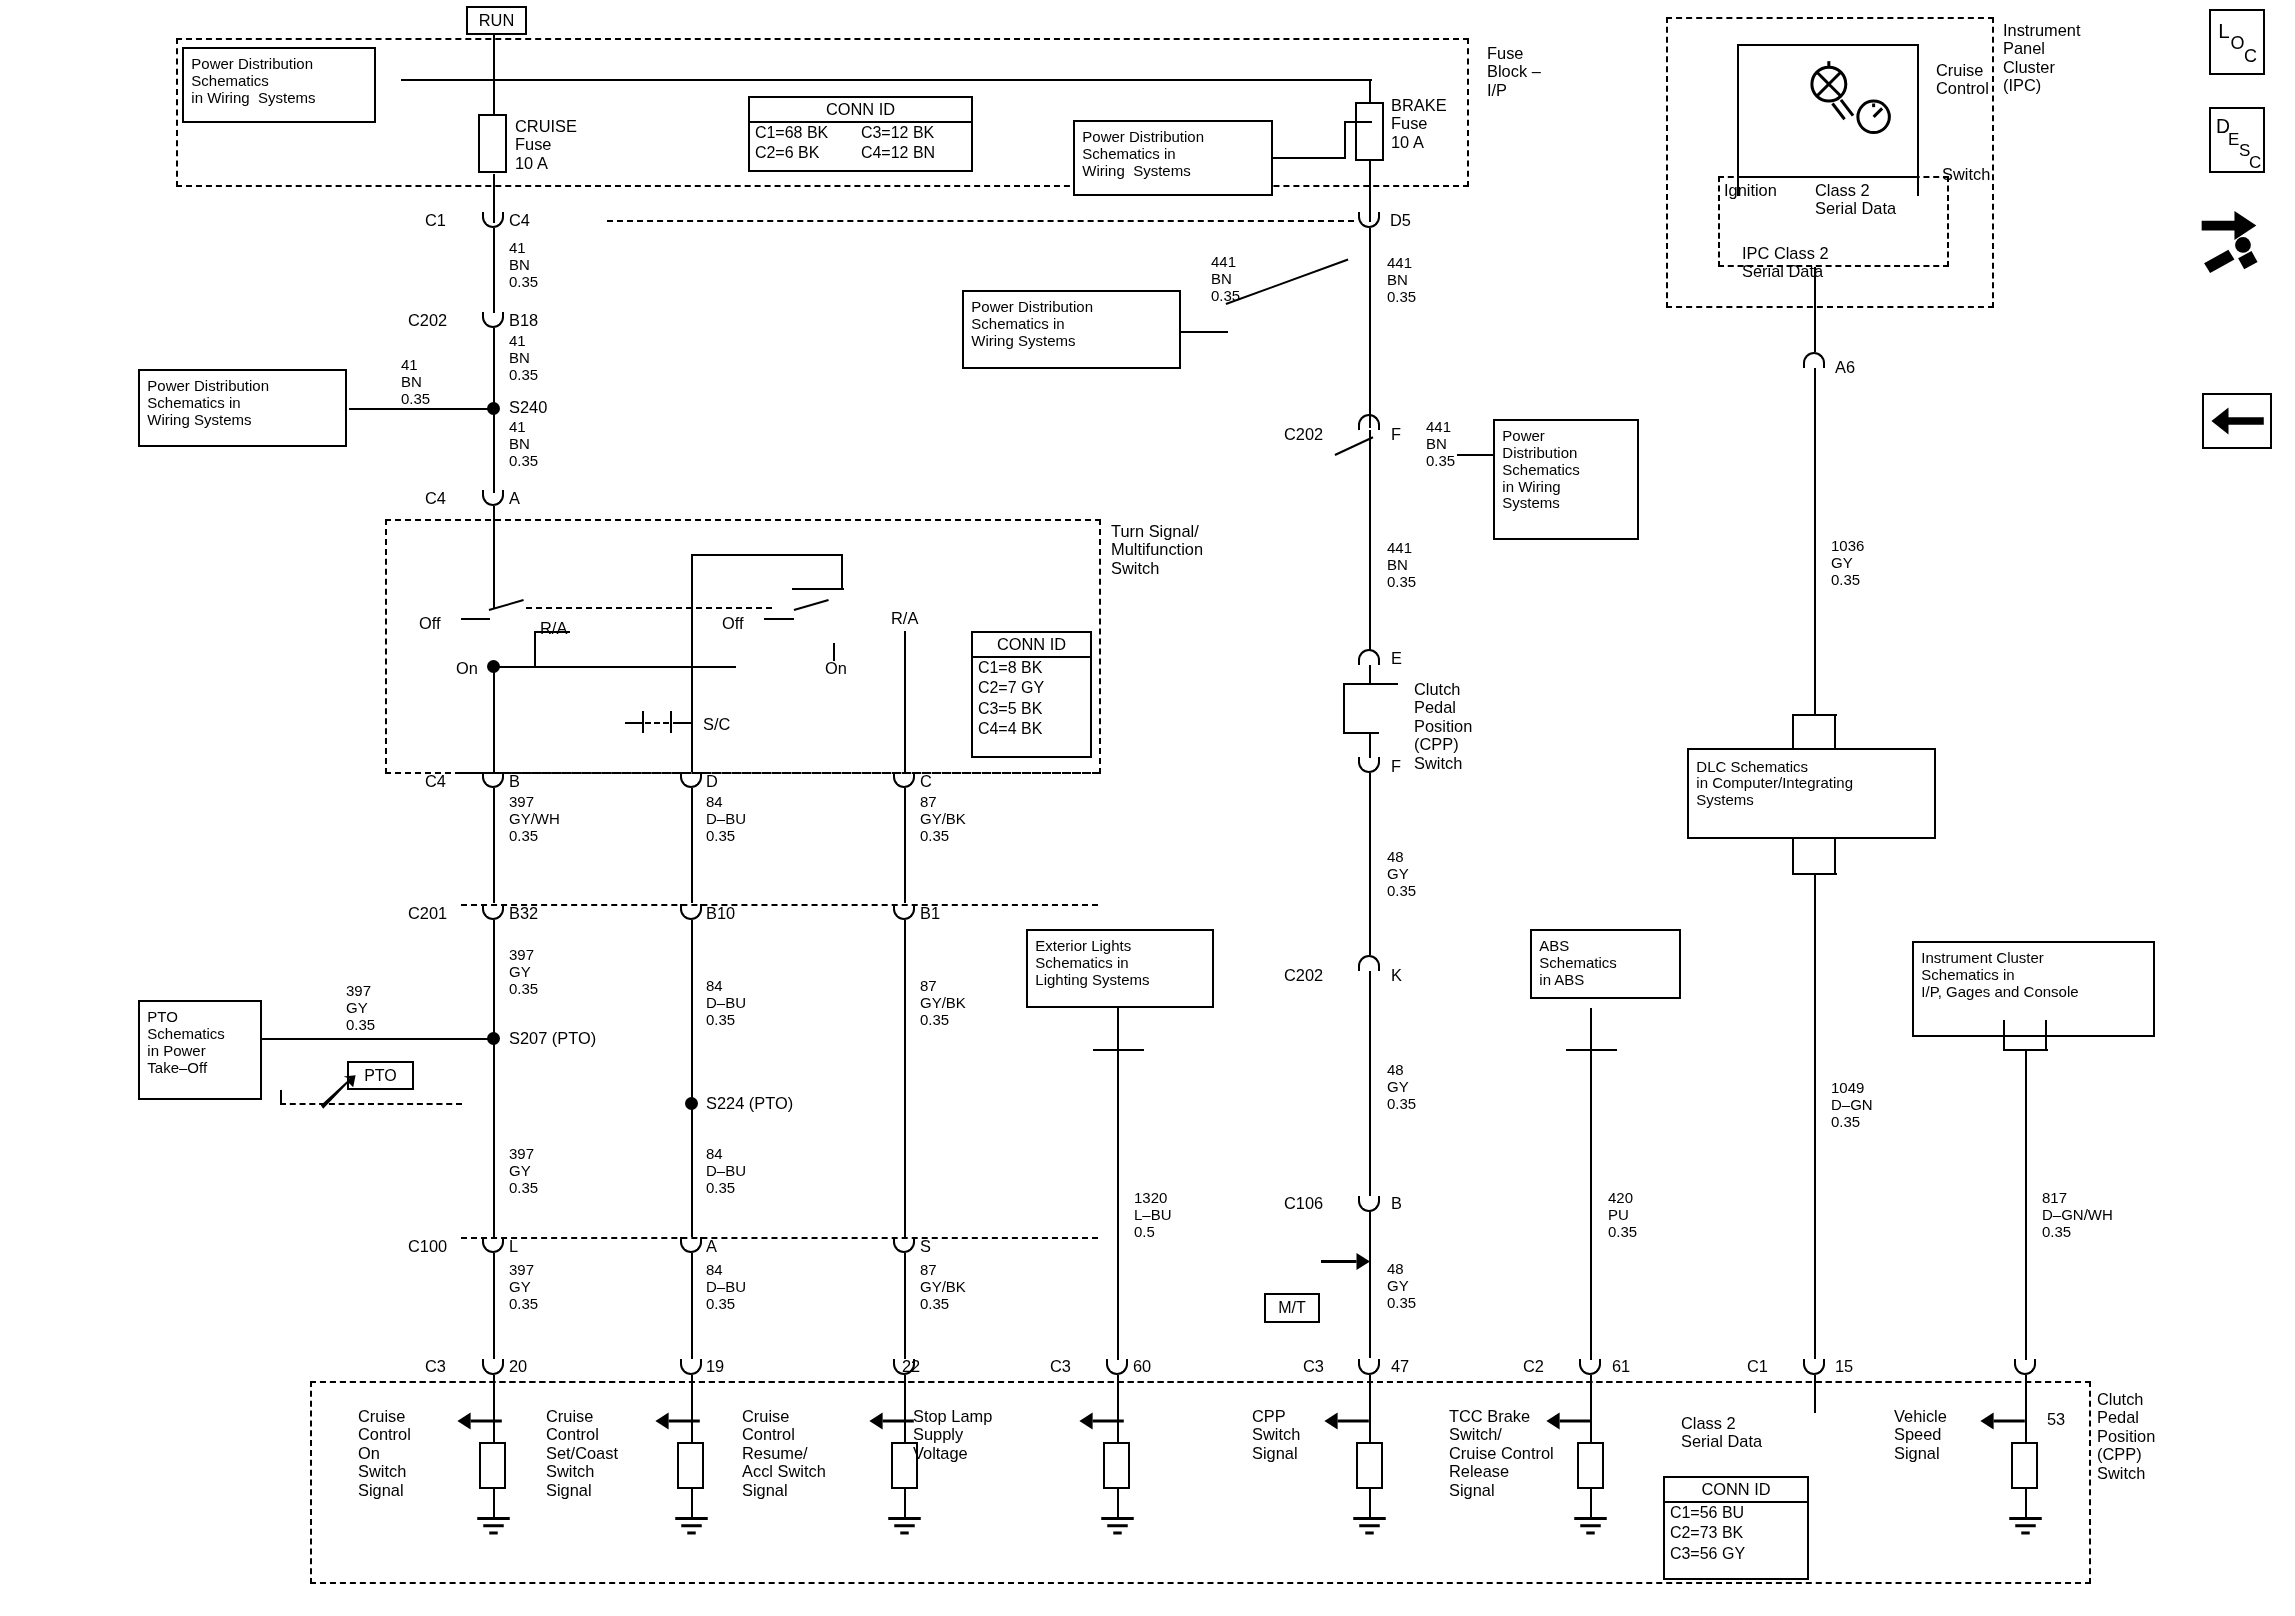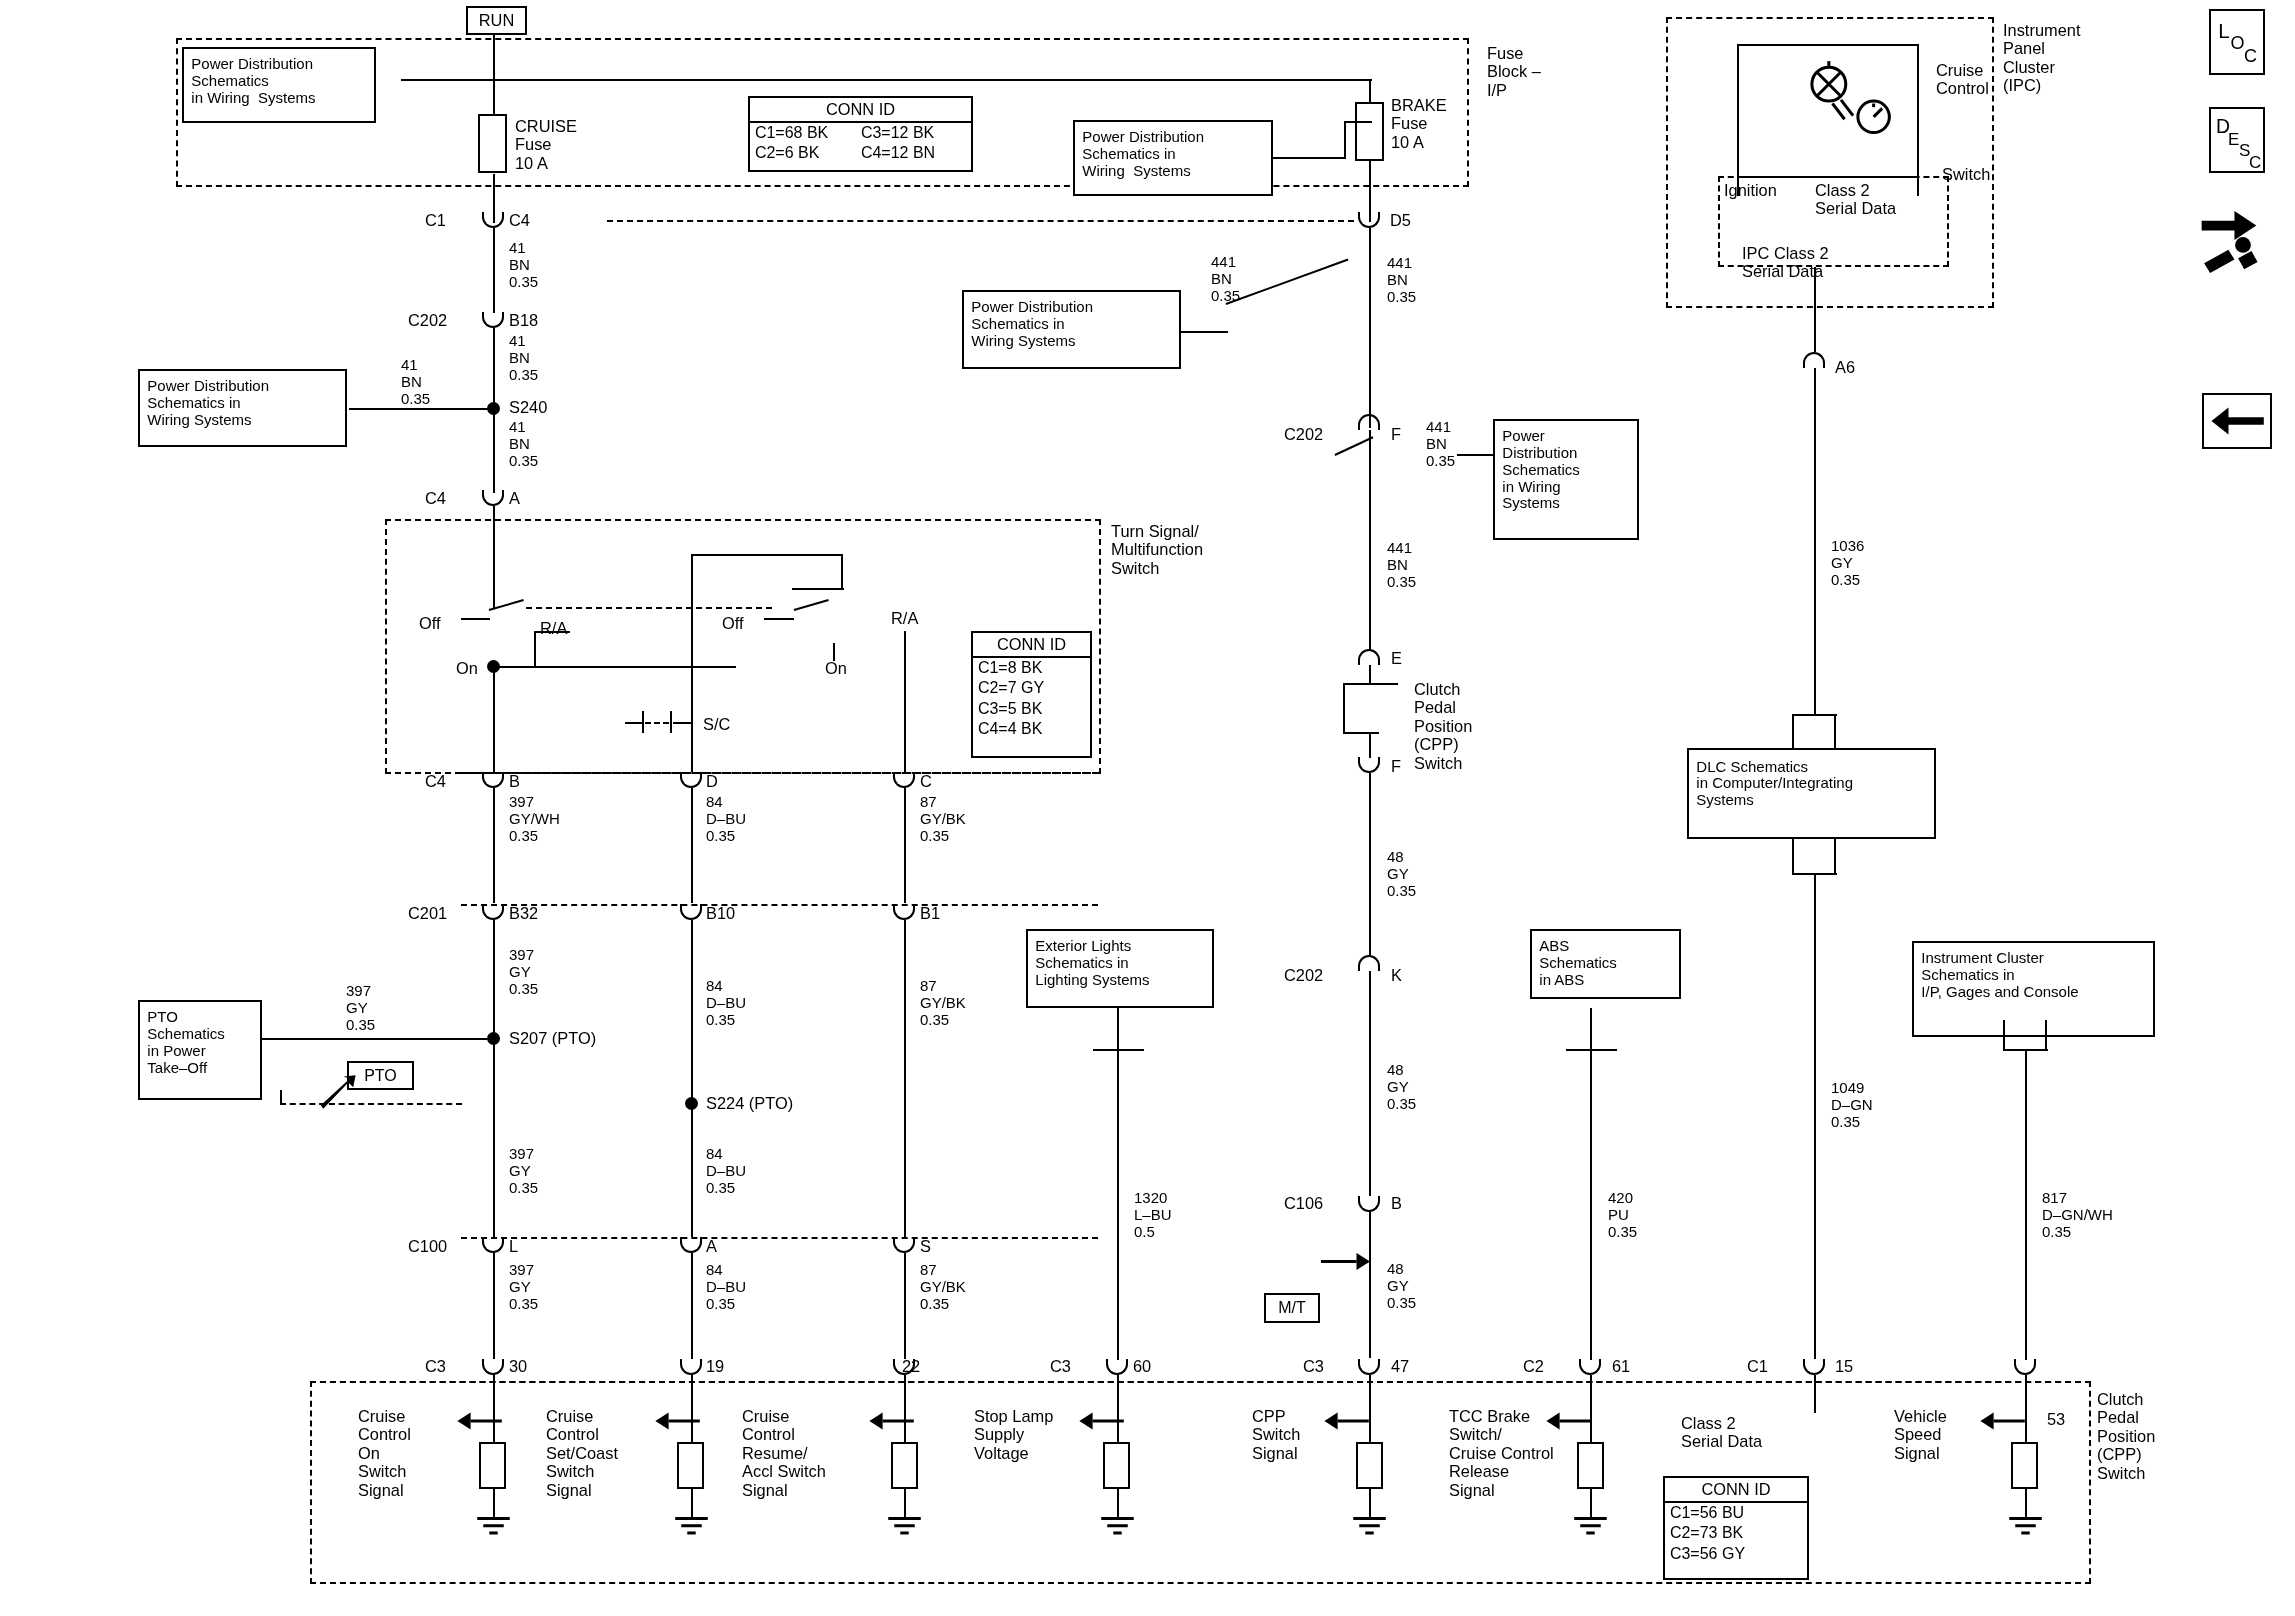--- a/index.html
+++ b/index.html
@@ -460,21 +460,21 @@
   <div class="clip" style="left:482px;top:1359px;"></div>
   <div class="clip" style="left:680px;top:1359px;"></div>
   <div class="clip" style="left:893px;top:1359px;"></div>
   <div class="clip" style="left:1106px;top:1359px;"></div>
   <div class="clip" style="left:1358px;top:1359px;"></div>
   <div class="clip" style="left:1579px;top:1359px;"></div>
   <div class="clip" style="left:1803px;top:1359px;"></div>
   <div class="clip" style="left:2014px;top:1359px;"></div>
 
   <div class="txt t26" style="left:425px;top:1357px;">C3</div>
-  <div class="txt t26" style="left:509px;top:1357px;">30</div>
+  <div class="txt t26" style="left:509px;top:1357px;">20</div>
   <div class="txt t26" style="left:706px;top:1357px;">19</div>
   <div class="txt t26" style="left:902px;top:1357px;">22</div>
   <div class="txt t26" style="left:1050px;top:1357px;">C3</div>
   <div class="txt t26" style="left:1133px;top:1357px;">60</div>
   <div class="txt t26" style="left:1303px;top:1357px;">C3</div>
   <div class="txt t26" style="left:1391px;top:1357px;">47</div>
   <div class="txt t26" style="left:1523px;top:1357px;">C2</div>
   <div class="txt t26" style="left:1612px;top:1357px;">61</div>
   <div class="txt t26" style="left:1747px;top:1357px;">C1</div>
   <div class="txt t26" style="left:1835px;top:1357px;">15</div>
@@ -527,21 +527,21 @@
     </svg>
   <div class="vline" style="left:904px;top:1375px;height:67px;"></div>
   <div class="res" style="left:891px;top:1442px;width:27px;height:47px;"></div>
   <div class="vline" style="left:904px;top:1489px;height:29px;"></div>
   <svg class="abs" style="left:881px;top:1516px;width:47px;height:25.5px;" viewBox="0 0 78 42" width="47" height="25.5">
       <line x1="12" y1="4" x2="66" y2="4" stroke="#000" stroke-width="5"></line>
       <line x1="22" y1="16" x2="56" y2="16" stroke="#000" stroke-width="5"></line>
       <line x1="32" y1="28" x2="46" y2="28" stroke="#000" stroke-width="5"></line>
     </svg>
 
-  <div class="txt t26" style="left:974px;top:1407px;">Stop Lamp
+  <div class="txt t26" style="left:913px;top:1407px;">Stop Lamp
 Supply
 Voltage</div>
   <svg class="abs" style="left:1078px;top:1409px;width:46px;height:24px;" viewBox="0 0 76 40" width="46" height="24">
       <line x1="76" y1="20" x2="24" y2="20" stroke="#000" stroke-width="5"></line>
       <polygon points="24,6 2,20 24,34" fill="#000"></polygon>
     </svg>
   <div class="vline" style="left:1117px;top:1375px;height:67px;"></div>
   <div class="res" style="left:1103px;top:1442px;width:27px;height:47px;"></div>
   <div class="vline" style="left:1117px;top:1489px;height:29px;"></div>
   <svg class="abs" style="left:1094px;top:1516px;width:47px;height:25.5px;" viewBox="0 0 78 42" width="47" height="25.5">

